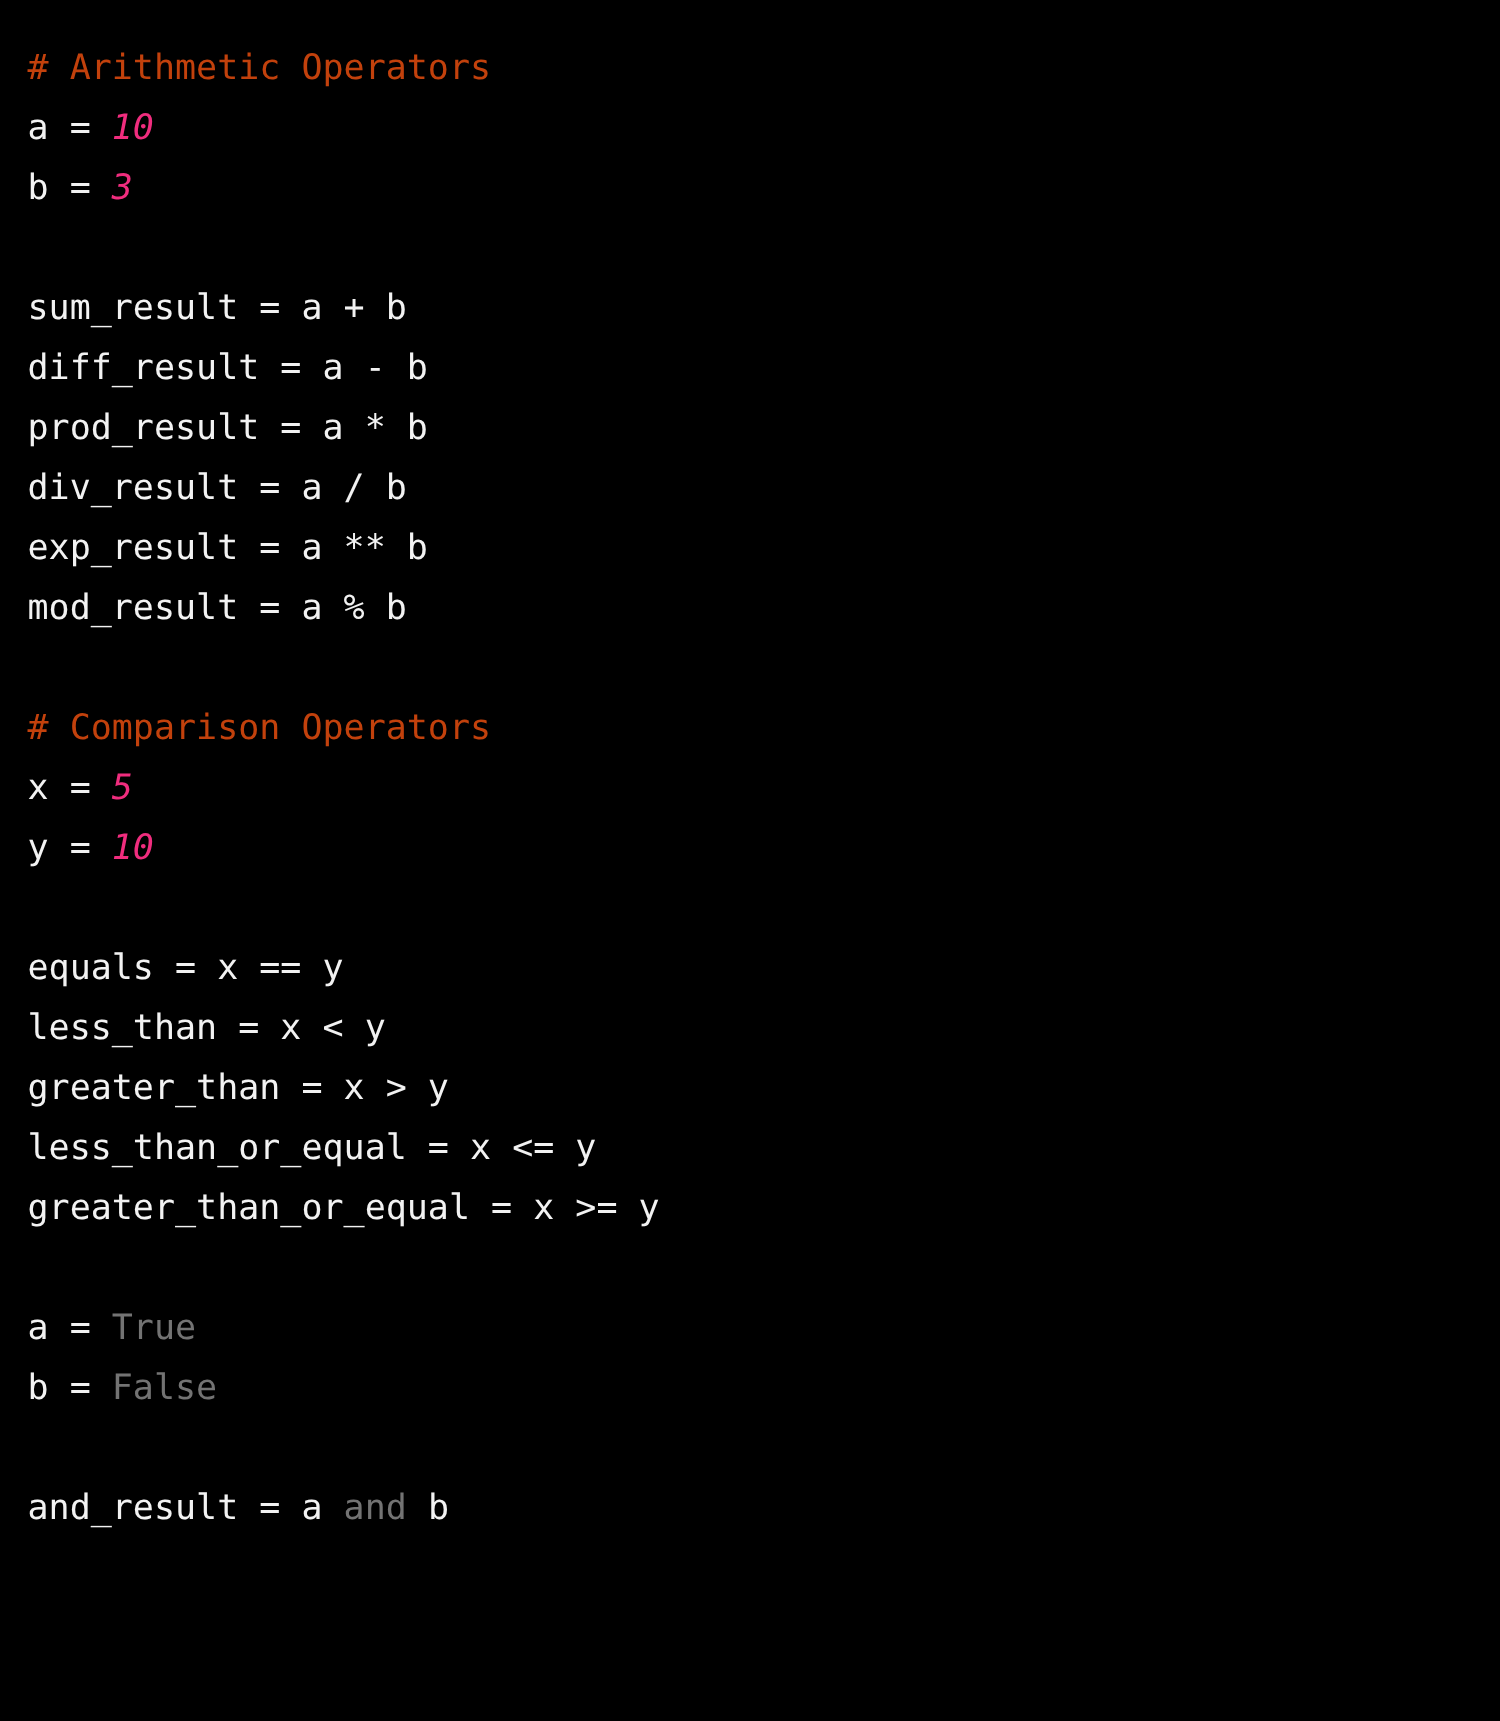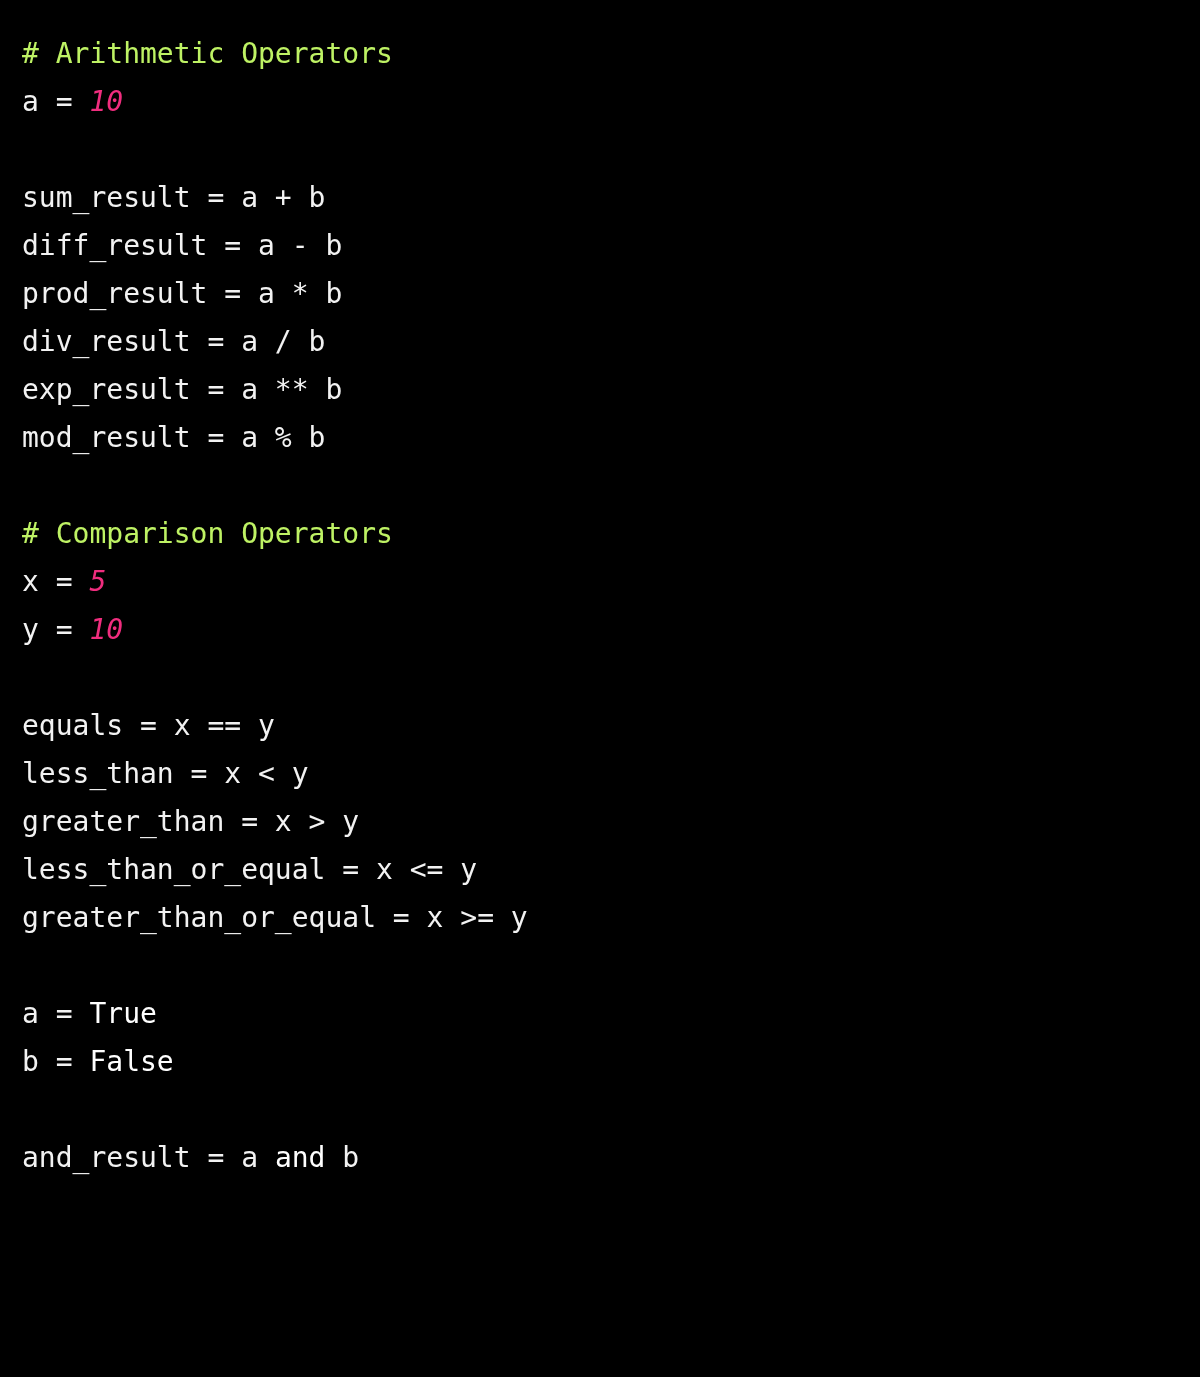--- a/index.html
+++ b/index.html
@@ -21,31 +21,32 @@
     font-size: 28px;
     line-height: 48px;
     height: 48px;
     white-space: pre;
     color: #f2f2f2;
     letter-spacing: 0px;
   }
   .code-line.blank {
     color: transparent;
   }
-  .tok-comment { color: #bef264; }
+  .tok-comment { color: #c2410c; }
   .tok-number  { color: #f02d7e; font-style: italic; }
-  .tok-keyword { color: #ffffff; }
+  .tok-keyword { color: #737373; }
   .tok-plain   { color: #f2f2f2; }
 </style>
 </head>
 <body>
 
 <div id="code-listing">
     <div class="code-line"><span class="tok-comment"># Arithmetic Operators</span></div>
     <div class="code-line"><span class="tok-plain">a = </span><span class="tok-number">10</span></div>
+    <div class="code-line"><span class="tok-plain">b = </span><span class="tok-number">3</span></div>
     <div class="code-line blank"><span class="tok-plain"></span></div>
     <div class="code-line"><span class="tok-plain">sum_result = a + b</span></div>
     <div class="code-line"><span class="tok-plain">diff_result = a - b</span></div>
     <div class="code-line"><span class="tok-plain">prod_result = a * b</span></div>
     <div class="code-line"><span class="tok-plain">div_result = a / b</span></div>
     <div class="code-line"><span class="tok-plain">exp_result = a ** b</span></div>
     <div class="code-line"><span class="tok-plain">mod_result = a % b</span></div>
     <div class="code-line blank"><span class="tok-plain"></span></div>
     <div class="code-line"><span class="tok-comment"># Comparison Operators</span></div>
     <div class="code-line"><span class="tok-plain">x = </span><span class="tok-number">5</span></div>

